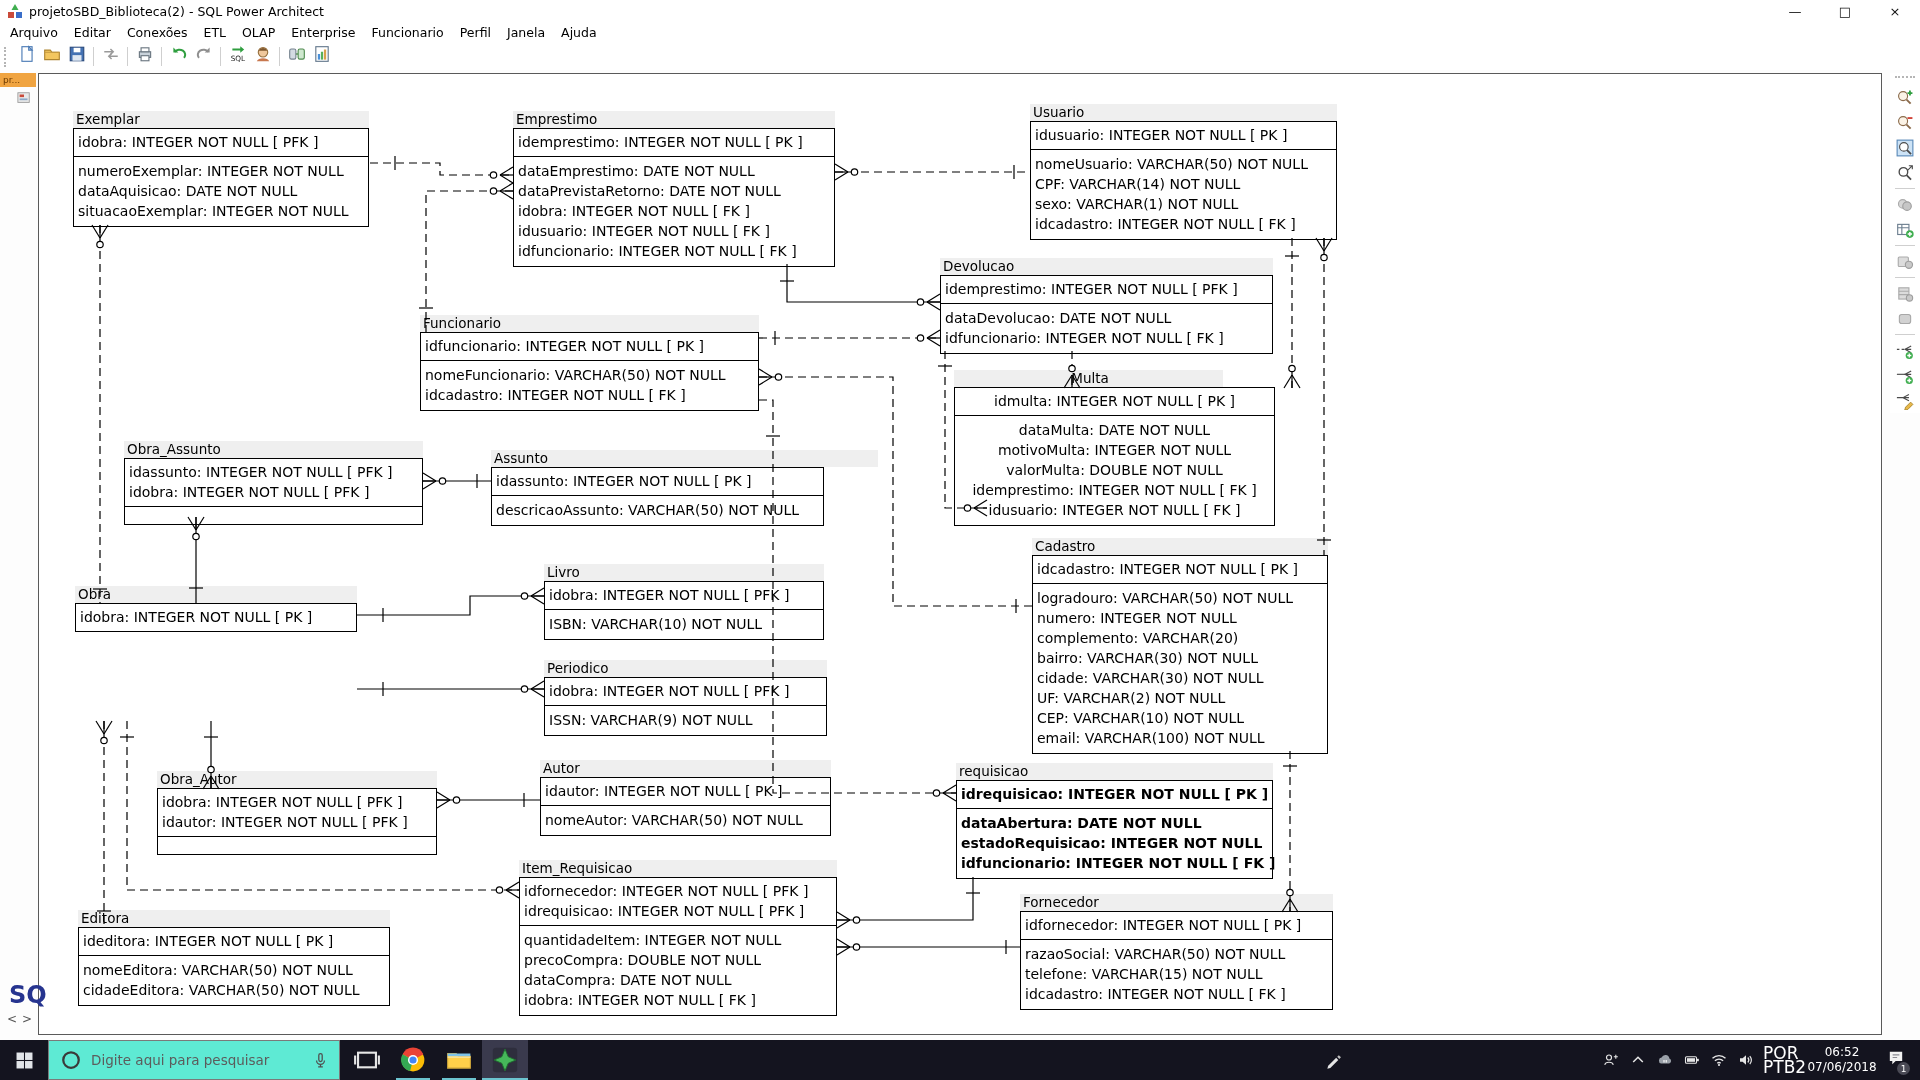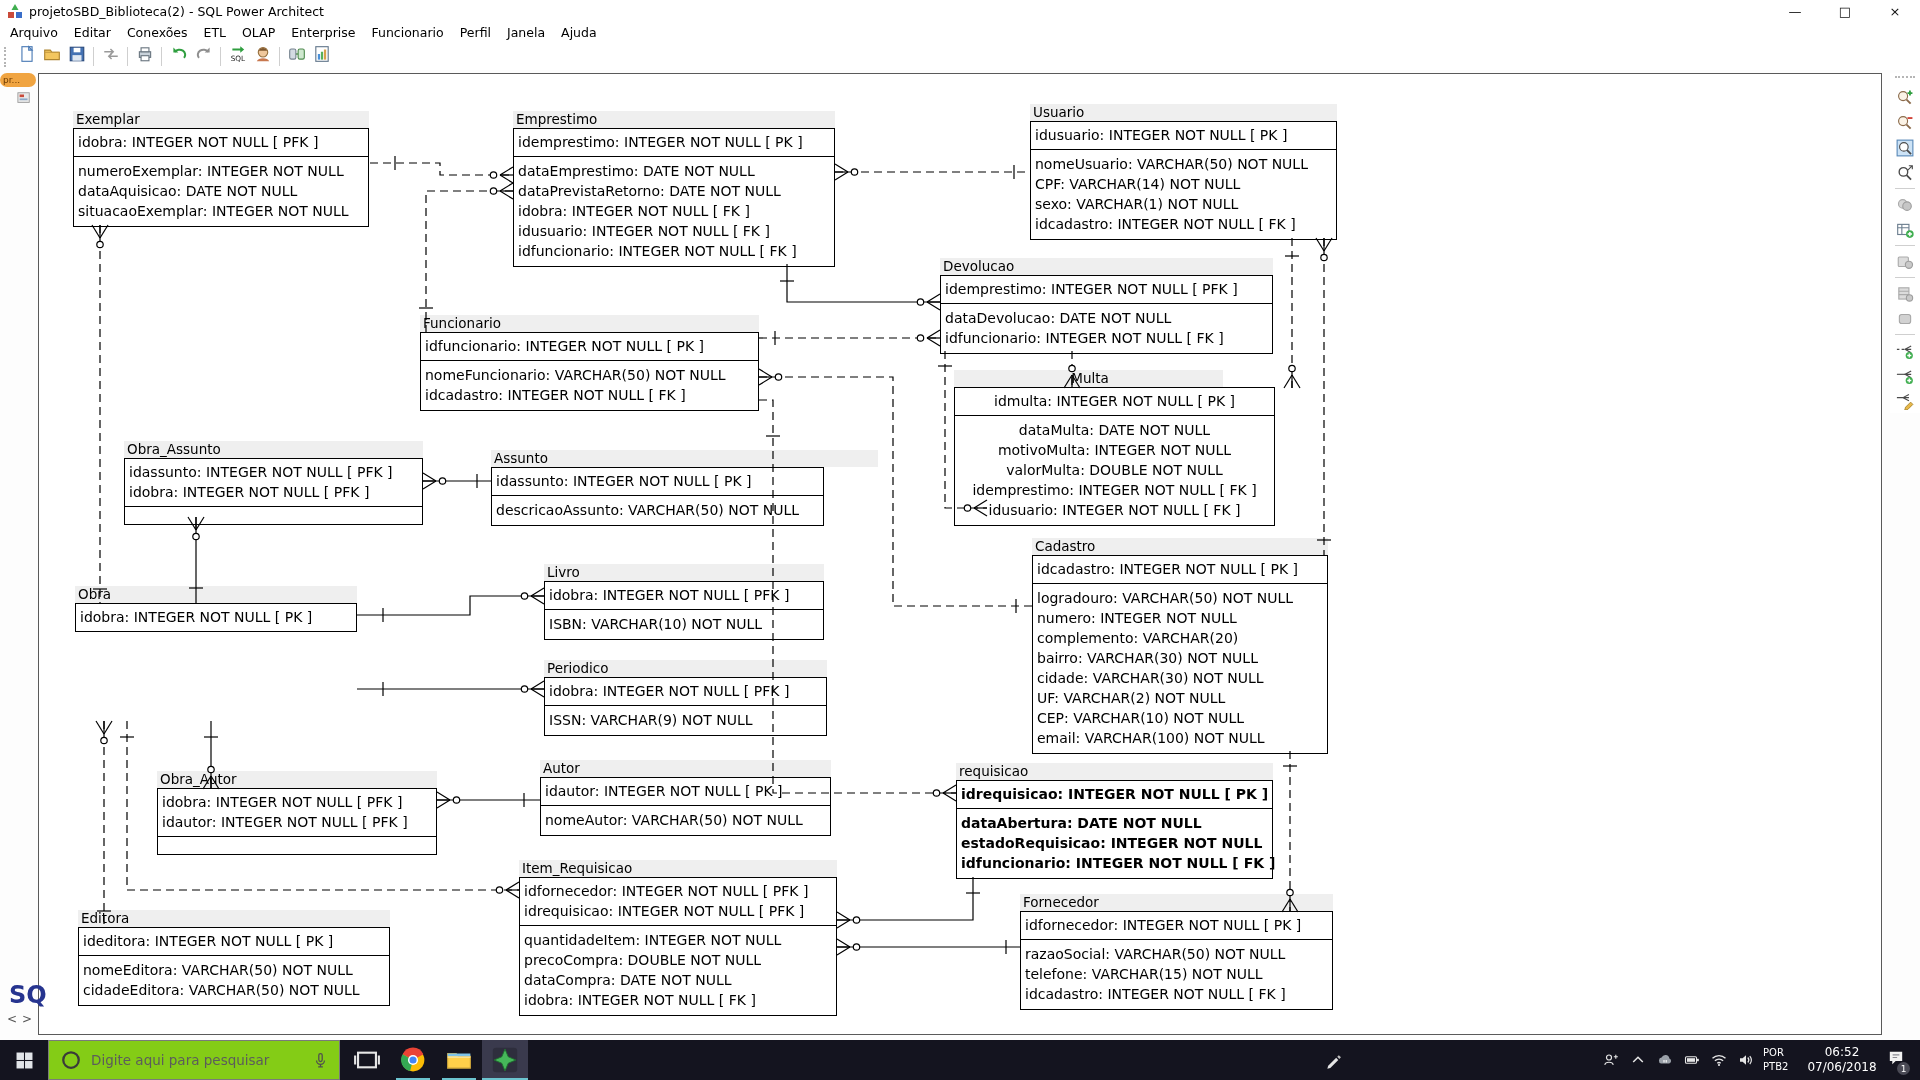--- a/index.html
+++ b/index.html
@@ -17,21 +17,21 @@
   .menu-item{cursor:default;}
   #toolbar{position:absolute;left:0;top:43px;width:1920px;height:27px;background:#ffffff;
            display:flex;align-items:center;padding-left:2px;}
   .tb-handle{width:4px;height:20px;border-left:2px dotted #b5b5b5;margin:0 4px 0 2px;}
   .tbtn{width:25px;height:23px;display:flex;align-items:flex-start;justify-content:center;}
   .tbsep{width:1px;height:19px;background:#cfcfcf;margin:0 4px;}
   
   #playpen{position:absolute;left:38px;top:73px;width:1844px;height:962px;background:#ffffff;
            border:1px solid #5a5a5a;box-sizing:border-box;z-index:0;}
   #projtab{position:absolute;left:0;top:73px;width:36px;height:14px;background:#f0a441;
-           color:#6b3a00;font-size:9px;line-height:14px;padding-left:3px;box-sizing:border-box;z-index:4;border-radius:7px;}
+           color:#6b3a00;font-size:9px;line-height:14px;padding-left:3px;box-sizing:border-box;z-index:4;}
   #minicon{position:absolute;left:17px;top:90px;width:14px;height:14px;z-index:4;}
   #sqlogo{position:absolute;left:9px;top:981px;font-size:24px;font-weight:bold;color:#26348f;z-index:1;}
   #scrl{position:absolute;left:7px;top:1012px;font-size:12px;color:#555;z-index:2;}
   #scrr{position:absolute;left:22px;top:1012px;font-size:12px;color:#555;z-index:2;}
   
   .entity{position:absolute;z-index:2;}
   .ent-title{height:17px;line-height:17px;background:#efefef;font-size:13.5px;
              padding-left:3px;white-space:nowrap;}
   .ent-box{background:#ffffff;border:1px solid #000;box-sizing:border-box;}
   .ent-sec1{padding:3px 0 4px 0;}
@@ -40,35 +40,35 @@
   #wires{position:absolute;left:0;top:0;width:1920px;height:1080px;z-index:3;pointer-events:none;}
   
   #sidebar{position:absolute;left:1890px;top:73px;width:30px;background:#ffffff;z-index:4;
            display:flex;flex-direction:column;align-items:center;padding-top:3px;}
   .sb-handle{width:20px;height:4px;border-top:2px dotted #b5b5b5;margin-bottom:3px;}
   .sbtn{width:24px;height:25px;display:flex;align-items:center;justify-content:center;}
   .sbsep{width:20px;height:1px;background:#cfcfcf;margin:3px 0;}
   
   #taskbar{position:absolute;left:0;top:1040px;width:1920px;height:40px;background:#14141f;z-index:10;}
   .tb-start{position:absolute;left:0;top:0;width:48px;height:40px;display:flex;align-items:center;justify-content:center;}
-  .tb-search{position:absolute;left:48px;top:0;width:292px;height:40px;background:#84cc16;
+  .tb-search{position:absolute;left:48px;top:0;width:292px;height:40px;background:#5eead4;
              border:1px solid #7a7a7a;box-sizing:border-box;display:flex;align-items:center;}
   .tb-cortana{margin:0 10px 0 12px;display:flex;}
   .tb-search-text{font-size:13.5px;color:#5c5c5c;flex:1;white-space:nowrap;}
   .tb-mic{margin-right:10px;display:flex;}
   #tb-apps{position:absolute;left:344px;top:0;height:40px;display:flex;}
   .tb-app{width:46px;height:40px;display:flex;align-items:center;justify-content:center;position:relative;}
   .tb-app.active{background:#3a3a4d;}
   .tb-app .runline{position:absolute;left:6px;right:6px;bottom:0;height:2px;background:#6cc4cf;}
   .tb-app.active .runline{left:0;right:0;}
   .tb-pen{position:absolute;left:1316px;top:0;width:34px;height:40px;display:flex;align-items:center;justify-content:center;}
   #tb-tray{position:absolute;left:1602px;top:0;height:40px;display:flex;align-items:center;gap:9px;}
   .trayicon{width:18px;height:18px;display:flex;align-items:center;justify-content:center;}
   .tb-lang{position:absolute;left:1763px;top:0;height:40px;display:flex;flex-direction:column;
-           justify-content:center;color:#ffffff;font-size:10px;line-height:14px;}
+           justify-content:center;color:#ffffff;font-size:17px;line-height:14px;}
   .tb-clock{position:absolute;left:1808px;top:0;width:68px;height:40px;display:flex;flex-direction:column;
             justify-content:center;align-items:center;color:#ffffff;font-size:12px;line-height:15px;}
   .tb-notif{position:absolute;left:1878px;top:0;width:36px;height:40px;display:flex;align-items:center;
             justify-content:center;position:absolute;}
   .badge{position:absolute;right:4px;bottom:5px;width:13px;height:13px;border-radius:50%;
          background:#4a4a55;color:#fff;font-size:9px;display:flex;align-items:center;justify-content:center;}
 </style>
 </head>
 <body>
 

